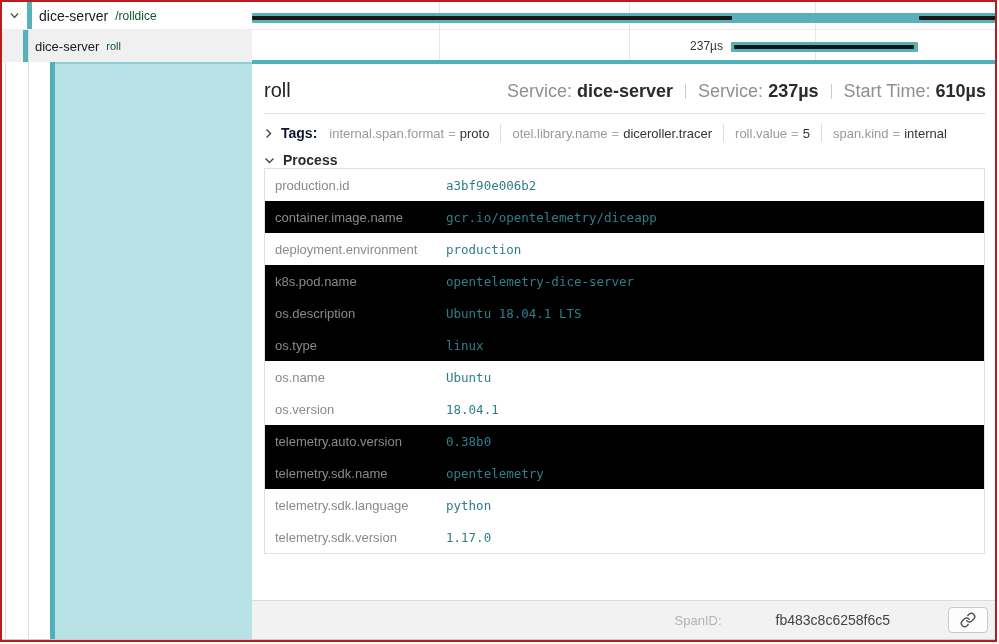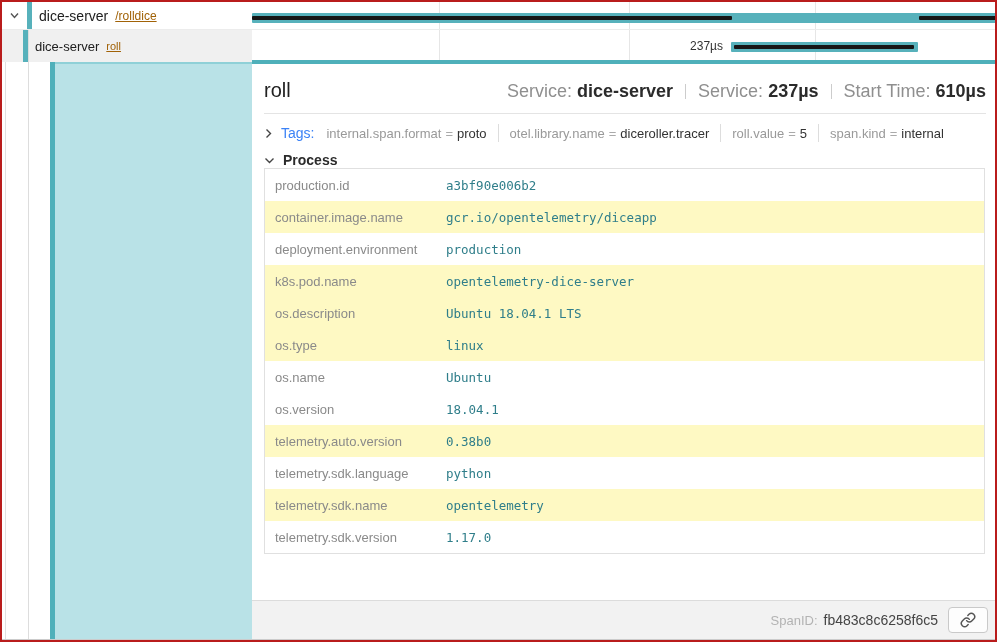--- a/index.html
+++ b/index.html
@@ -10,21 +10,21 @@
   
   .tree-row { position:absolute; left:0; width:250px; display:flex; align-items:center; }
   .row1 { top:0; height:28px; background:#fff; border-bottom:1px solid #ececec; }
   .row2 { top:28px; height:32px; background:#f0f0f0; }
   .chev { width:12px; margin-left:7px; display:flex; align-items:center; }
   .svc-bar { width:5px; align-self:stretch; background:#57b1bb; }
   .row1 .svc-bar { margin-left:6px; }
   .row2 .svc-bar { margin-left:21px; }
   .svc-name { font-size:14px; color:#202020; font-weight:500; margin-left:7px; white-space:nowrap; }
   .row2 .svc-name { font-size:13px; font-weight:400; }
-  .op-name { font-size:12px; color:#a16207; margin-left:7px; white-space:nowrap;text-decoration:underline; }
+  .op-name { font-size:12px; color:#14532d; margin-left:7px; white-space:nowrap; }
   .row2 .op-name { font-size:11px; }
   .row2-guide { position:absolute; left:26px; top:0; bottom:0; width:1px; background:#ddd; }
 
   .left-fill { position:absolute; left:0; top:60px; width:250px; height:577px; background:#fff; }
   .guide-a { position:absolute; left:3px; top:0; bottom:0; width:1px; background:#e0e0e0; }
   .guide-b { position:absolute; left:26px; top:0; bottom:0; width:1px; background:#ddd; }
   .fill-stripe { position:absolute; left:48px; top:0; bottom:0; width:5px; background:#4fb0ba; }
   .fill-block { position:absolute; left:53px; top:0; bottom:0; right:0; background:#b9e2e7; border-top:2px solid #8fd0d7; }
 
   
@@ -42,38 +42,38 @@
   .detail { position:absolute; left:250px; top:62px; width:747px; height:575px; background:#fff; display:flex; flex-direction:column; }
   .d-header { margin:0 13px 0 12px; padding:15px 0 11px 0; border-bottom:1px solid #e4e4e4; display:flex; align-items:baseline; }
   .d-title { font-size:20px; font-weight:500; color:#222; }
   .d-summary { margin-left:auto; display:flex; align-items:baseline; font-size:18px; }
   .d-sum-label { color:#8f8f8f; margin-right:5px; }
   .d-sum-value { color:#2b2b2b; font-weight:bold; }
   .d-sep { width:1px; height:15px; background:#ccc; margin:0 12px; align-self:center; }
 
   .d-tags { margin:0 12px; padding:10px 0 8px 0; display:flex; align-items:center; }
   .tags-chev { display:flex; align-items:center; margin-right:8px; }
-  .tags-label { font-size:14px; font-weight:normal; color:#3b82f6; margin-right:12px; }
+  .tags-label { font-size:14px; font-weight:bold; color:#0f172a; margin-right:12px; }
   .tag-item { font-size:13px; white-space:nowrap; }
   .tag-key { color:#999; }
   .tag-eq { color:#aaa; margin:0 4px; }
   .tag-val { color:#333; }
   .tag-sep { width:1px; height:18px; background:#ddd; margin:0 11px; }
 
   .d-process { margin:2px 12px 0 12px; display:flex; align-items:center; }
   .proc-chev { display:flex; align-items:center; margin-right:8px; }
   .proc-label { font-size:14px; font-weight:bold; color:#2b2b2b; }
 
   .kv-table { margin:0 14px 0 12px; border:1px solid #e0e0e0; }
   .kv-row { display:flex; height:32px; align-items:center; background:#fff; }
-  .kv-row.alt { background:#fef9c3; }
+  .kv-row.alt { background:#000000; }
   .kv-key { flex:0 0 180px; padding-left:10px; font-size:13px; color:#8a8a8a; }
   .kv-val { flex:1; padding-left:1px; font-size:12.5px; color:#2f7e8a; font-family:"DejaVu Sans Mono","Liberation Mono",monospace; }
 
-  .d-footer { margin-top:auto; height:39px; background:#f2f2f2; border-top:1px solid #dcdcdc; display:flex; align-items:center; justify-content:flex-end; padding-right:11px; }
+  .d-footer { margin-top:auto; height:39px; background:#f2f2f2; border-top:1px solid #dcdcdc; display:flex; align-items:center; justify-content:flex-end; padding-right:11px;gap:48px; }
   .spanid-label { font-size:13px; color:#b3b3b3; margin-right:6px; }
   .spanid-value { font-size:14px; color:#444; font-weight:500; }
   .link-btn { margin-left:10px; width:40px; height:26px; background:#fdfdfd; border:1px solid #c9c9c9; border-radius:4px; display:flex; align-items:center; justify-content:center; cursor:pointer; }
 
   .bottom-line { position:absolute; left:0; right:0; top:637px; height:1px; background:#cbcbcb; }
 </style>
 </head>
 <body>
 
 <div class="screen">
@@ -202,27 +202,27 @@
           <span class="kv-val">Ubuntu</span>
         </div>
       <div class="kv-row">
           <span class="kv-key">os.version</span>
           <span class="kv-val">18.04.1</span>
         </div>
       <div class="kv-row alt">
           <span class="kv-key">telemetry.auto.version</span>
           <span class="kv-val">0.38b0</span>
         </div>
+      <div class="kv-row alt">
+          <span class="kv-key">telemetry.sdk.name</span>
+          <span class="kv-val">opentelemetry</span>
+        </div>
       <div class="kv-row">
           <span class="kv-key">telemetry.sdk.language</span>
           <span class="kv-val">python</span>
-        </div>
-      <div class="kv-row alt">
-          <span class="kv-key">telemetry.sdk.name</span>
-          <span class="kv-val">opentelemetry</span>
         </div>
       <div class="kv-row">
           <span class="kv-key">telemetry.sdk.version</span>
           <span class="kv-val">1.17.0</span>
         </div>
     </div>
 
     <div class="d-footer">
       <span class="spanid-label">SpanID:</span>
       <span class="spanid-value">fb483c8c6258f6c5</span>

